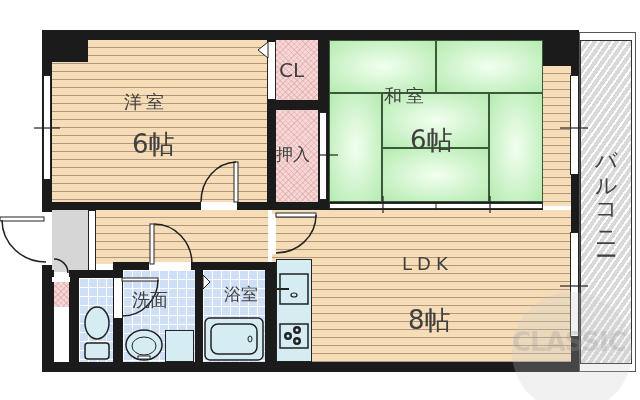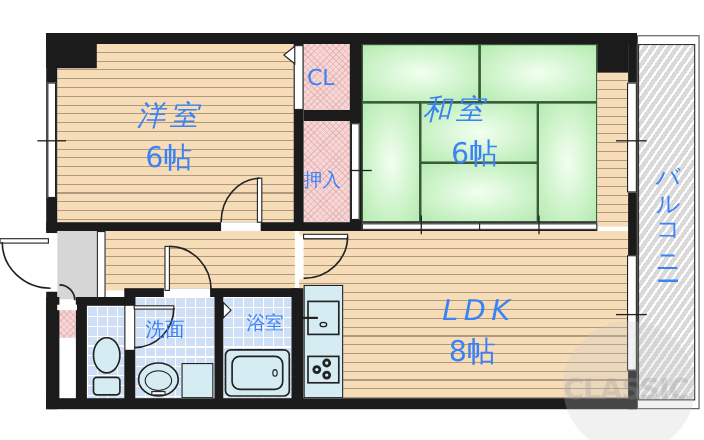--- a/index.html
+++ b/index.html
@@ -39,26 +39,26 @@
     box-sizing:border-box;
   }
   .window {
     position:absolute;
     background:#ffffff;
     border:1px solid #222;
     box-sizing:border-box;
   }
   .label {
     position:absolute;
-    color:#3b82f6;
+    color:#404040;
     text-align:center;
     line-height:1.15;
     white-space:nowrap;
   }
-  .room-name { font-size:26px; letter-spacing:4px;font-style:italic; }
+  .room-name { font-size:18px; letter-spacing:4px; }
   .room-size { font-size:26px; }
   .small-label { font-size:17px; }
   .fixture { position:absolute; background:#d4ecf2; border:2px solid #222; box-sizing:border-box; }
   svg { position:absolute; overflow:visible; }
 </style>
 </head>
 <body>
 
 <div class="floor-wood" style="left:52px; top:40px; width:215px; height:162px;"></div>
 
@@ -203,30 +203,30 @@
   <rect x="1" y="1" width="28" height="24" fill="#d4ecf2" stroke="#222" stroke-width="1.5"></rect>
   <circle cx="9" cy="13" r="4" fill="#222"></circle>
     <circle cx="9" cy="13" r="1.5" fill="#d4ecf2"></circle>
   <circle cx="18" cy="7" r="4" fill="#222"></circle>
     <circle cx="18" cy="7" r="1.5" fill="#d4ecf2"></circle>
   <circle cx="18" cy="18" r="4" fill="#222"></circle>
     <circle cx="18" cy="18" r="1.5" fill="#d4ecf2"></circle>
 </svg>
 
 <div class="abs" style="left:512px; top:292px; width:120px; height:120px; border-radius:50%; background:rgba(200,200,200,0.25);"></div>
-<div class="label" style="left:512px; top:328px; font-size:26px; font-weight:bold; color:rgba(150,150,150,0.28); letter-spacing:-1px;margin-top:13px;">CLASSIC</div>
+<div class="label" style="left:512px; top:328px; font-size:26px; font-weight:bold; color:rgba(150,150,150,0.28); letter-spacing:-1px;">CLASSIC</div>
 
 <div class="label room-name" style="left:124px; top:92px;">洋室</div>
 <div class="label room-size" style="left:132px; top:130px;">6帖</div>
 
 <div class="label room-name" style="left:384px; top:86px;">和室</div>
 <div class="label room-size" style="left:410px; top:126px;">6帖</div>
 
-<div class="label room-name" style="left:402px; top:254px; letter-spacing:5px;margin-top:15px;">LDK</div>
+<div class="label room-name" style="left:402px; top:254px; letter-spacing:5px;">LDK</div>
 <div class="label room-size" style="left:408px; top:306px;">8帖</div>
 
 <div class="label" style="left:279px; top:59px; font-size:20px;">CL</div>
-<div class="label small-label" style="left:276px; top:155px;">押入</div>
+<div class="label small-label" style="left:276px; top:145px;">押入</div>
 
 <div class="label" style="left:132px; top:290px; font-size:18px;">洗面</div>
 <div class="label small-label" style="left:224px; top:285px;">浴室</div>
 
 <div class="label" style="left:594px; top:136px; font-size:22px; writing-mode:vertical-rl; letter-spacing:2px;">バルコニー</div>
 
 </body></html>

